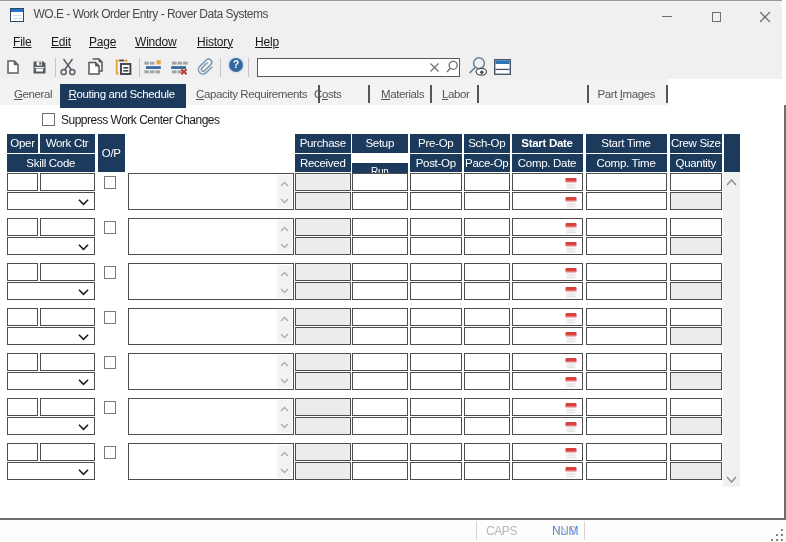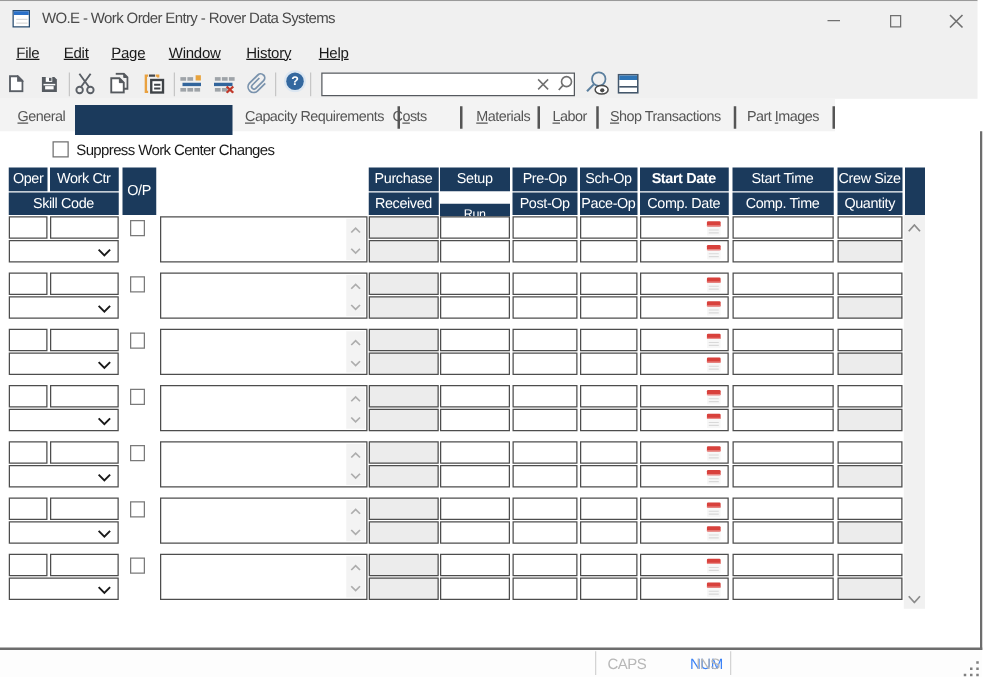--- a/index.html
+++ b/index.html
@@ -119,29 +119,29 @@
 <ellipse cx="14.3" cy="15.8" rx="5.2" ry="3.4" fill="#fff" stroke="#4a4a4a" stroke-width="1.2"></ellipse>
 <circle cx="14.8" cy="16.2" r="1.7" fill="#4a4a4a"></circle>
     </svg>
 <svg class="abs" style="left:494px;top:59px" width="17" height="16" viewBox="0 0 17 16">
 <rect x="0.7" y="0.7" width="15.6" height="14.6" fill="#fff" stroke="#44576b" stroke-width="1.4"></rect>
 <rect x="1.4" y="1.4" width="14.2" height="3.6" fill="#2e74b5" stroke="none"></rect>
 <rect x="1.4" y="9.8" width="14.2" height="1.3" fill="#44576b"></rect>
     </svg>
 <div class="abs" style="position:absolute;left:60px;top:84px;width:126px;height:23.5px;background:#1b3a5c;"></div>
 <div class="tablbl" style="left:14px;"><u>G</u>eneral</div>
+<div class="abs" style="left:68.5px;top:84px;height:21px;line-height:21px;font-size:11.5px;letter-spacing:-0.35px;color:#fff;white-space:nowrap;"><u>R</u>outing and Schedule</div>
 <div class="tablbl" style="left:196px;"><u>C</u>apacity Requirements</div>
 <div class="tabsep" style="left:317.5px;"></div>
 <div class="tablbl" style="left:314px;">C<u>o</u>sts</div>
 <div class="tabsep" style="left:368px;"></div>
 <div class="tablbl" style="left:381px;"><u>M</u>aterials</div>
 <div class="tabsep" style="left:429.5px;"></div>
 <div class="tablbl" style="left:442px;"><u>L</u>abor</div>
 <div class="tabsep" style="left:476.5px;"></div>
-<div class="tablbl" style="left:488px;"><u>S</u>hop Transactions</div>
 <div class="tabsep" style="left:587px;"></div>
 <div class="tablbl" style="left:597.5px;">Part <u>I</u>mages</div>
 <div class="tabsep" style="left:666px;"></div>
 <div class="abs" style="position:absolute;left:42px;top:113px;width:13px;height:13px;border:1px solid #707070;background:#fff;"></div>
 <div class="abs" style="left:61px;top:112.5px;font-size:12px;letter-spacing:-0.5px;color:#1a1a1a;">Suppress Work Center Changes</div>
 <div class="hcell" style="position:absolute;left:7px;top:134px;width:31px;height:18.5px;font-size:11.5px;line-height:18.5px;">Oper</div>
 <div class="hcell" style="position:absolute;left:39.5px;top:134px;width:55px;height:18.5px;font-size:11.5px;line-height:18.5px;">Work Ctr</div>
 <div class="hcell" style="position:absolute;left:7px;top:153.5px;width:87.5px;height:18.8px;font-size:11.5px;line-height:18.80000000000001px;">Skill Code</div>
 <div class="hcell" style="position:absolute;left:98px;top:134px;width:26.5px;height:38.3px;font-size:11.5px;line-height:38.30000000000001px;">O/P</div>
 <div class="hcell" style="position:absolute;left:295px;top:134px;width:55.5px;height:18.5px;font-size:11.5px;line-height:18.5px;">Purchase</div>

